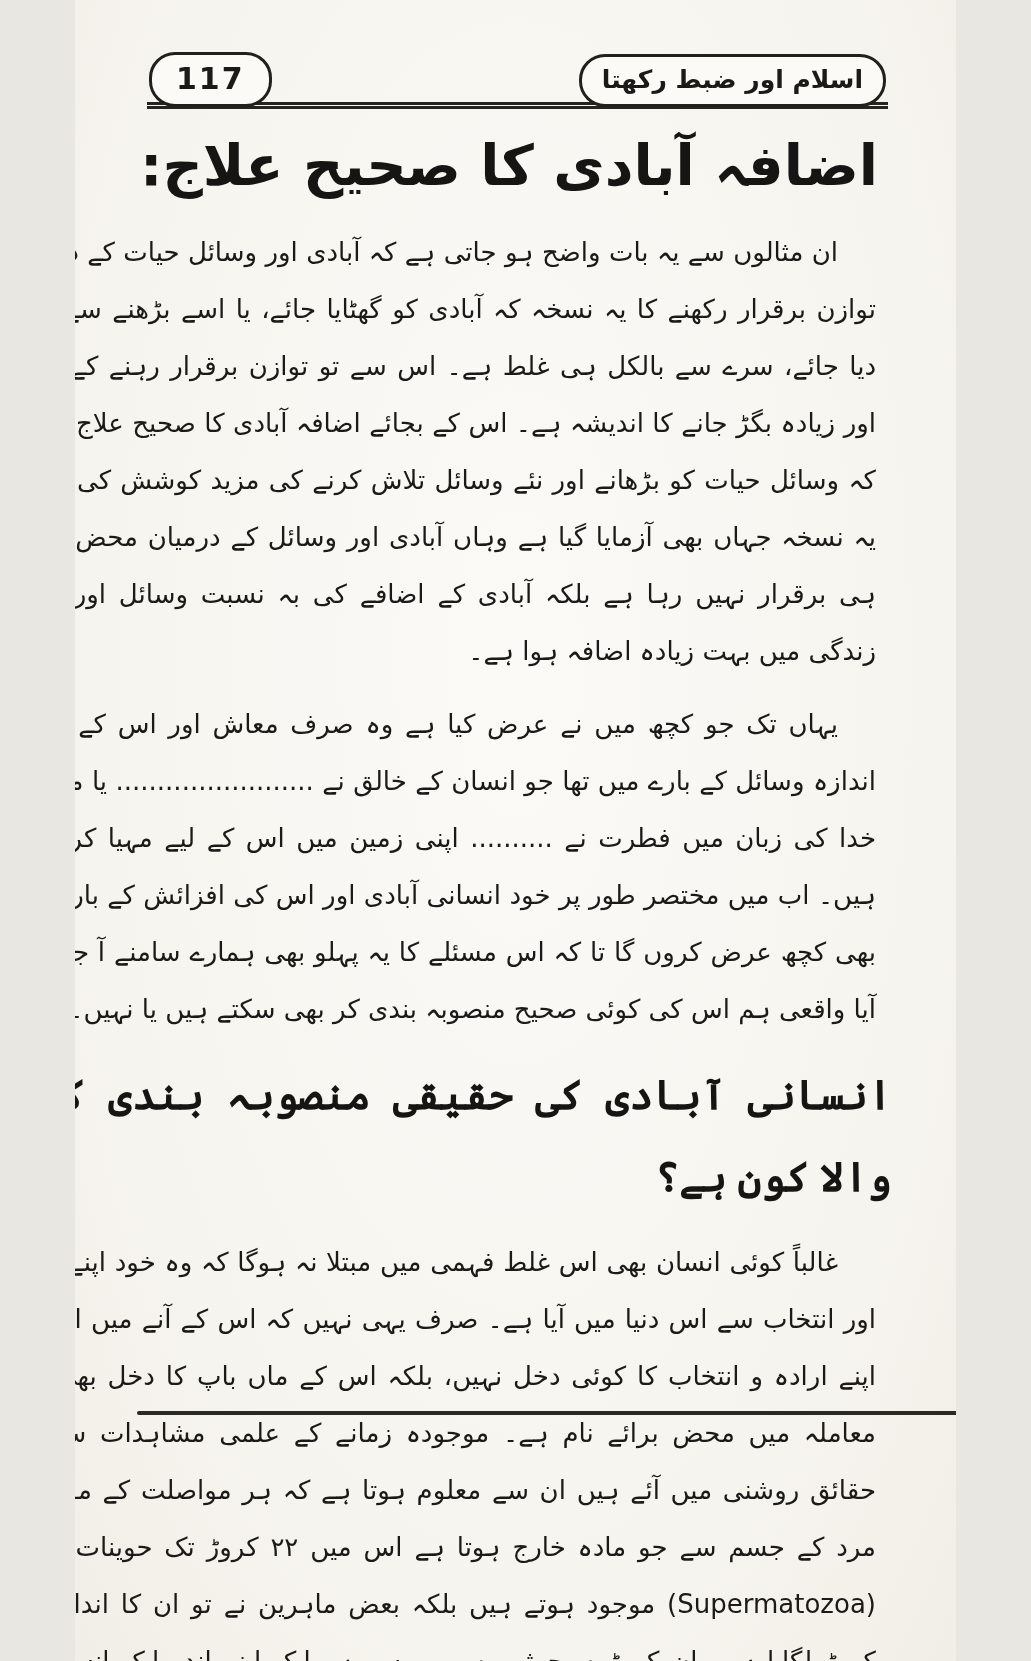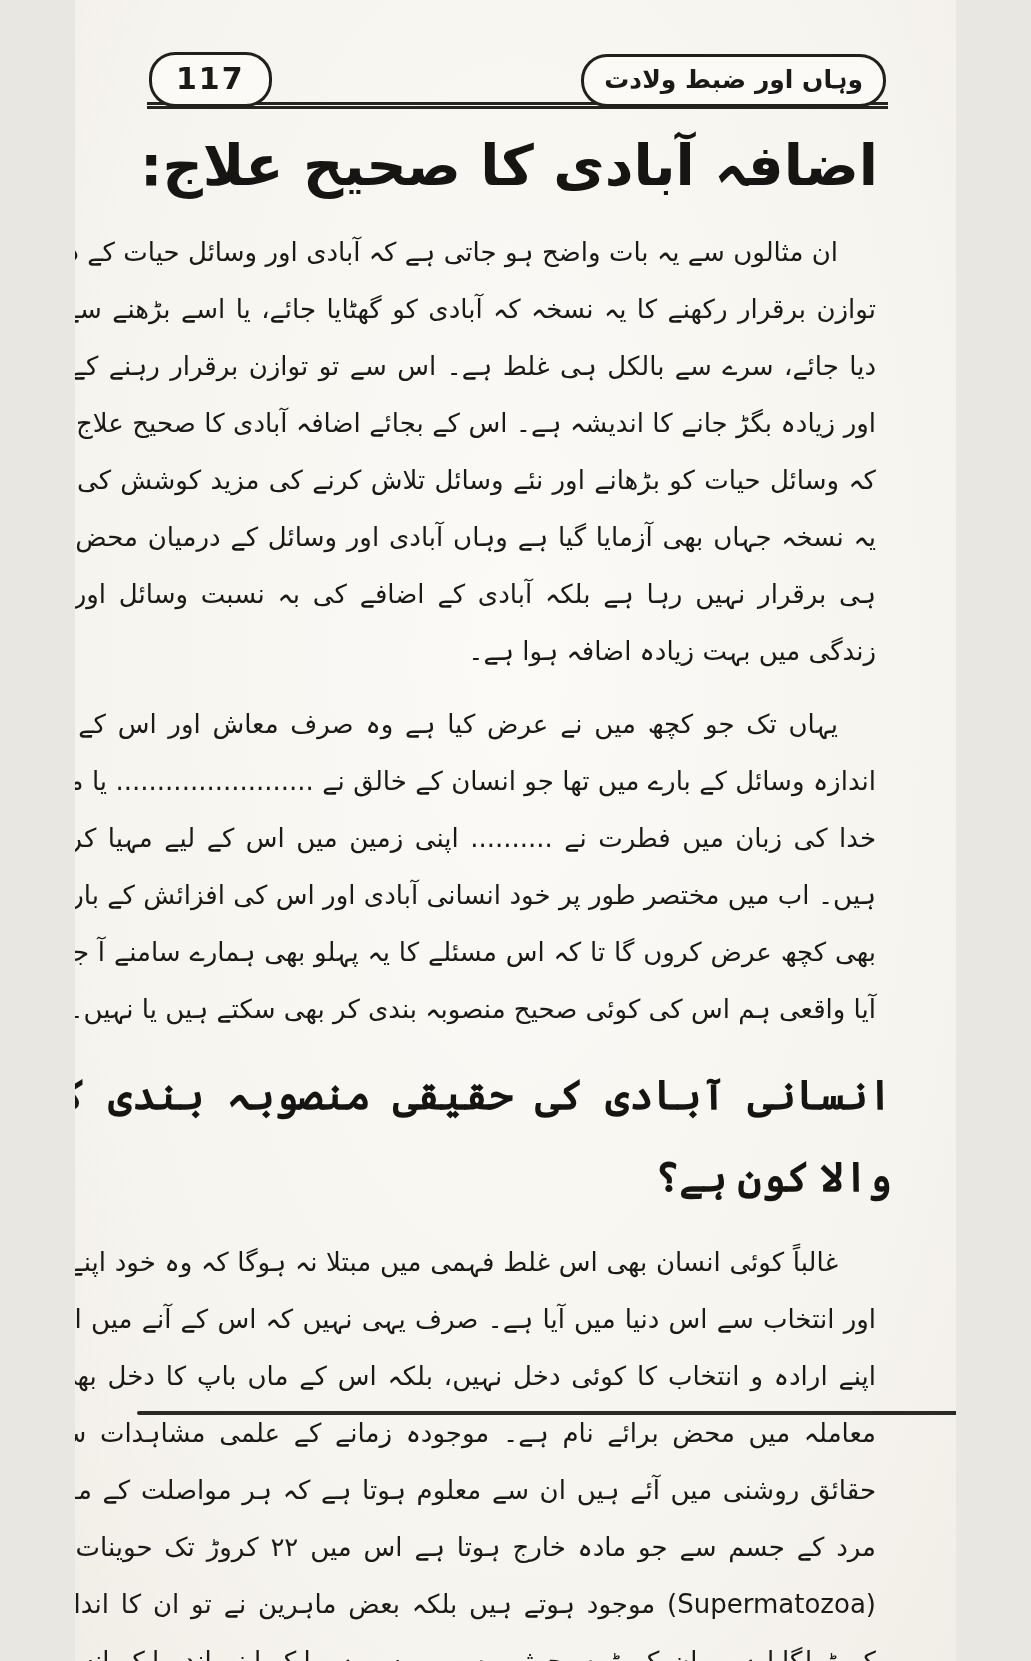--- a/index.html
+++ b/index.html
@@ -111,21 +111,21 @@
     border-radius: 2px;
   }
 </style>
 </head>
 <body>
 
 <div class="page">
 
   <div class="header">
     <div class="badge pageno">117</div>
-    <div class="badge title-badge">وہاں اور ضبط ولادت</div>
+    <div class="badge title-badge">اسلام اور ضبط رکھتا</div>
   </div>
 
   <div class="header-rule"></div>
 
   <div class="content">
 
     <h1 class="sec">اضافہ آبادی کا صحیح علاج:</h1>
 
     <p class="body">ان مثالوں سے یہ بات واضح ہو جاتی ہے کہ آبادی اور وسائل حیات کے درمیان توازن برقرار رکھنے کا یہ نسخہ کہ آبادی کو گھٹایا جائے، یا اسے بڑھنے سے روک دیا جائے، سرے سے بالکل ہی غلط ہے۔ اس سے تو توازن برقرار رہنے کے بجائے اور زیادہ بگڑ جانے کا اندیشہ ہے۔ اس کے بجائے اضافہ آبادی کا صحیح علاج یہ ہے کہ وسائل حیات کو بڑھانے اور نئے وسائل تلاش کرنے کی مزید کوشش کی جائے۔ یہ نسخہ جہاں بھی آزمایا گیا ہے وہاں آبادی اور وسائل کے درمیان محض توازن ہی برقرار نہیں رہا ہے بلکہ آبادی کے اضافے کی بہ نسبت وسائل اور معیار زندگی میں بہت زیادہ اضافہ ہوا ہے۔</p>
 

